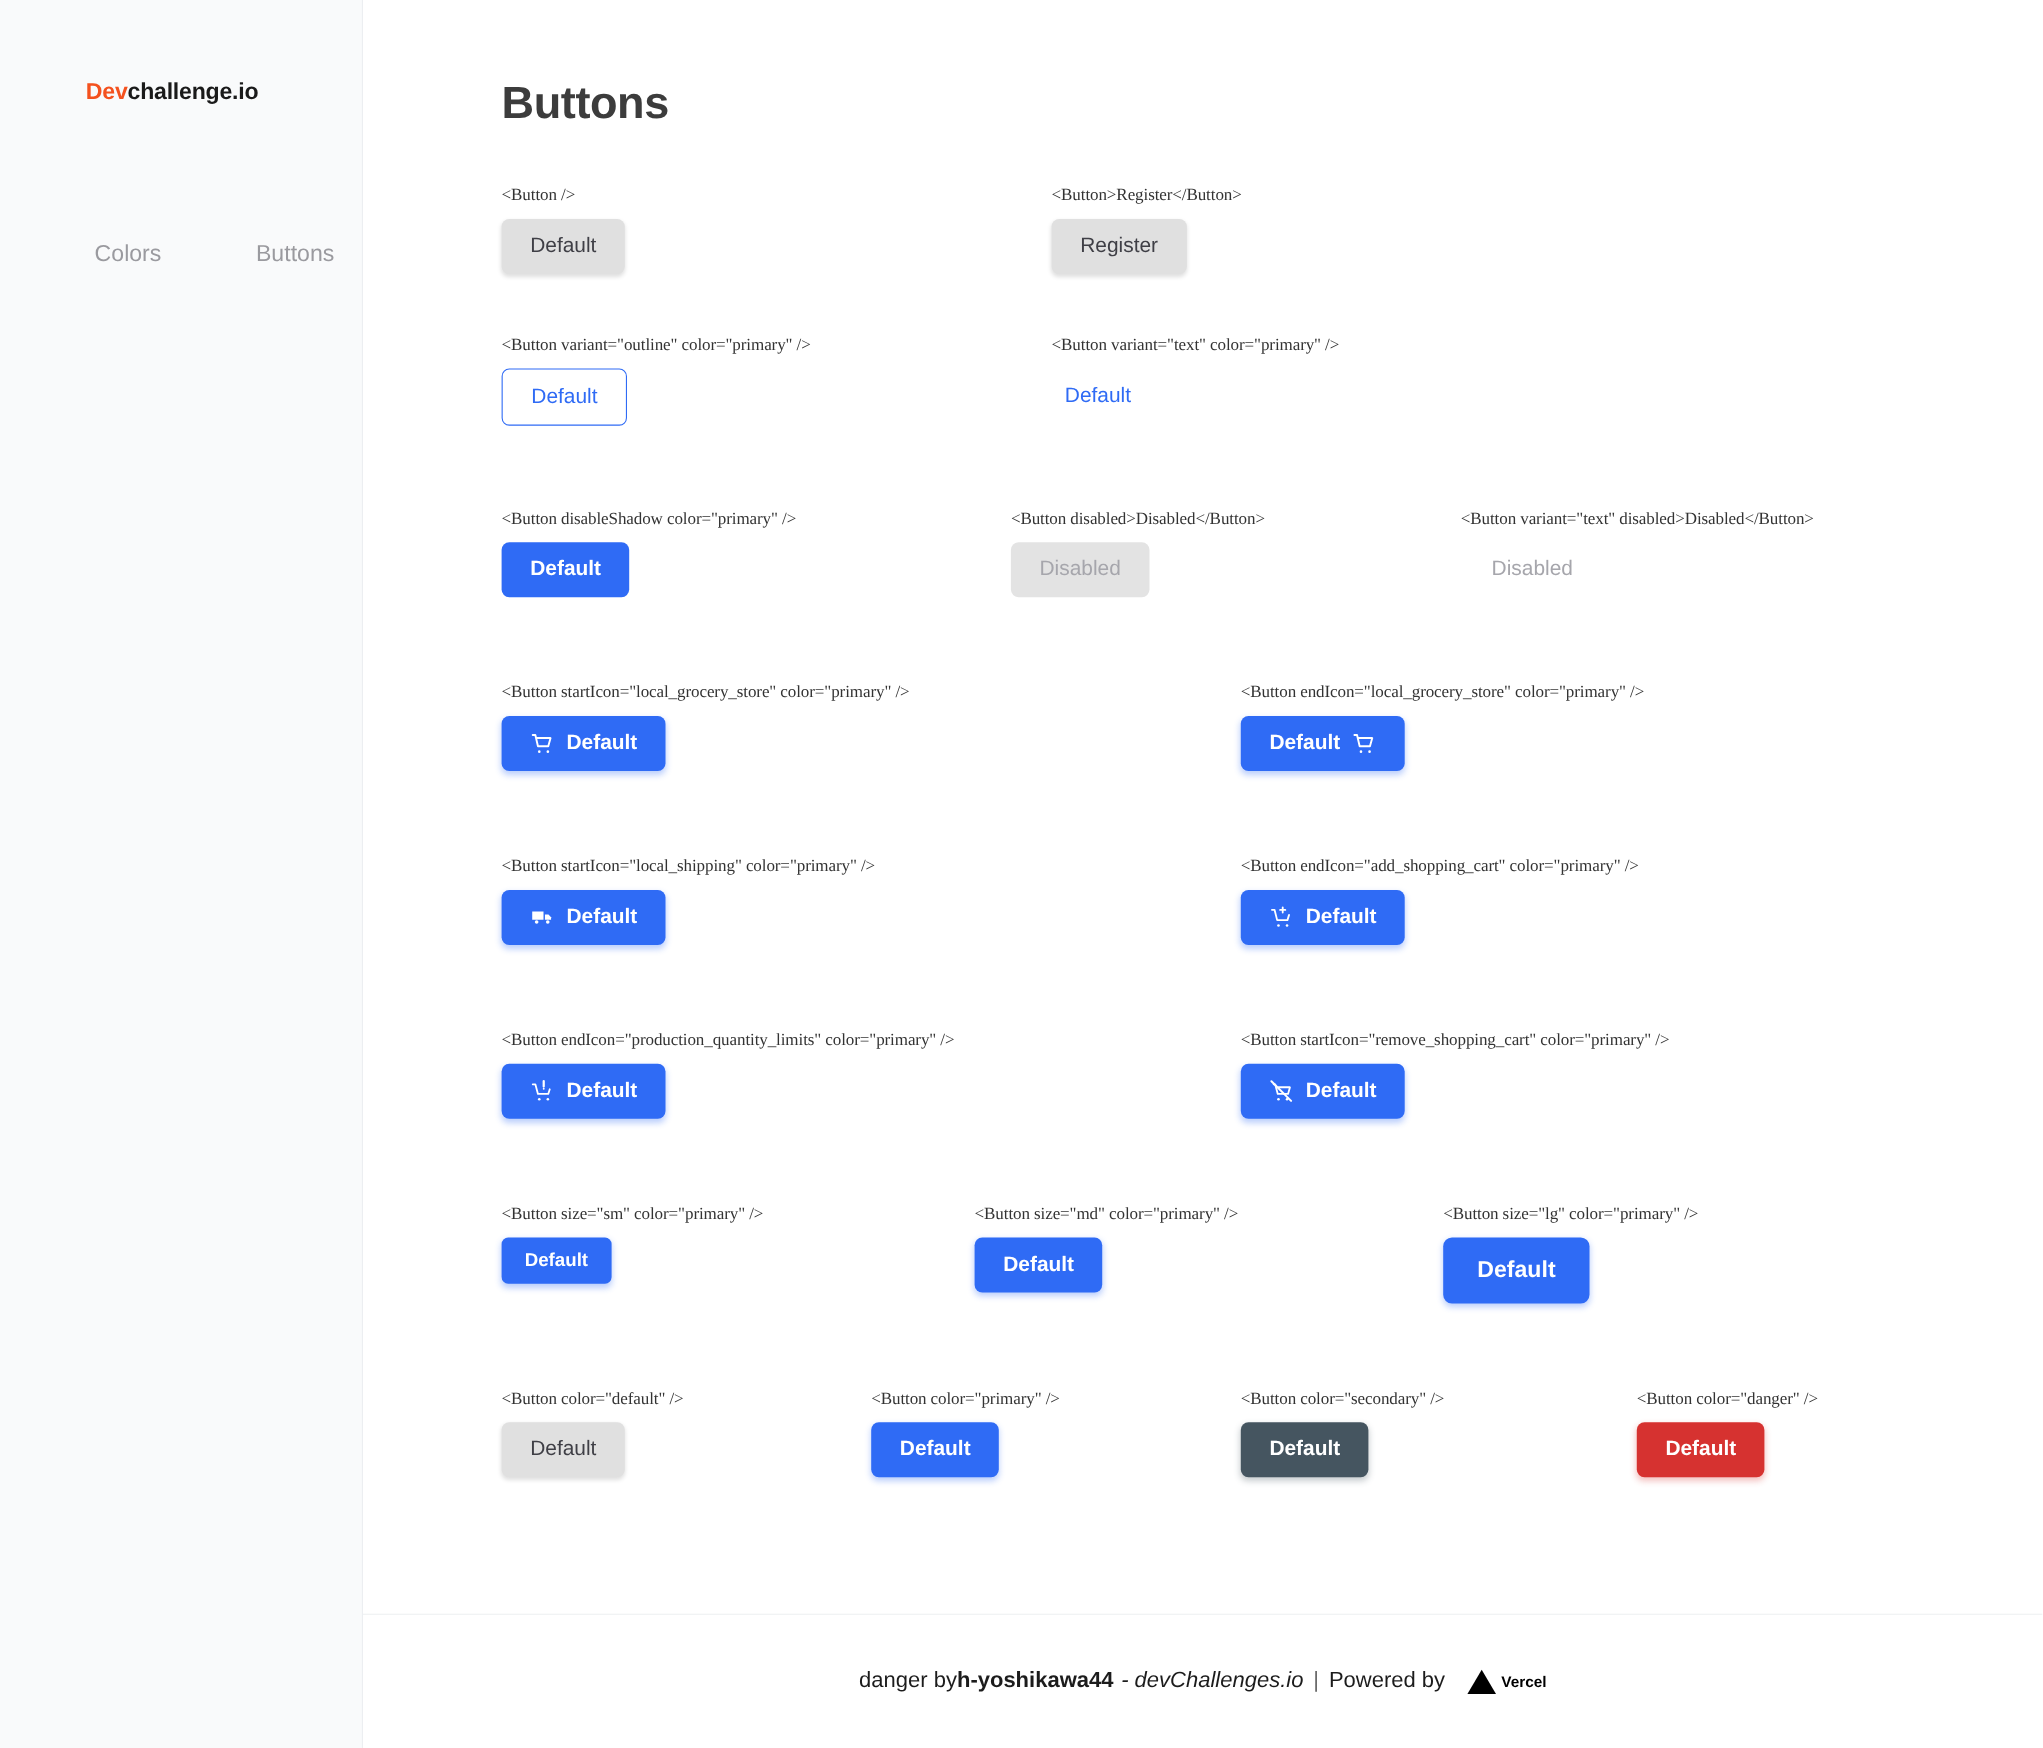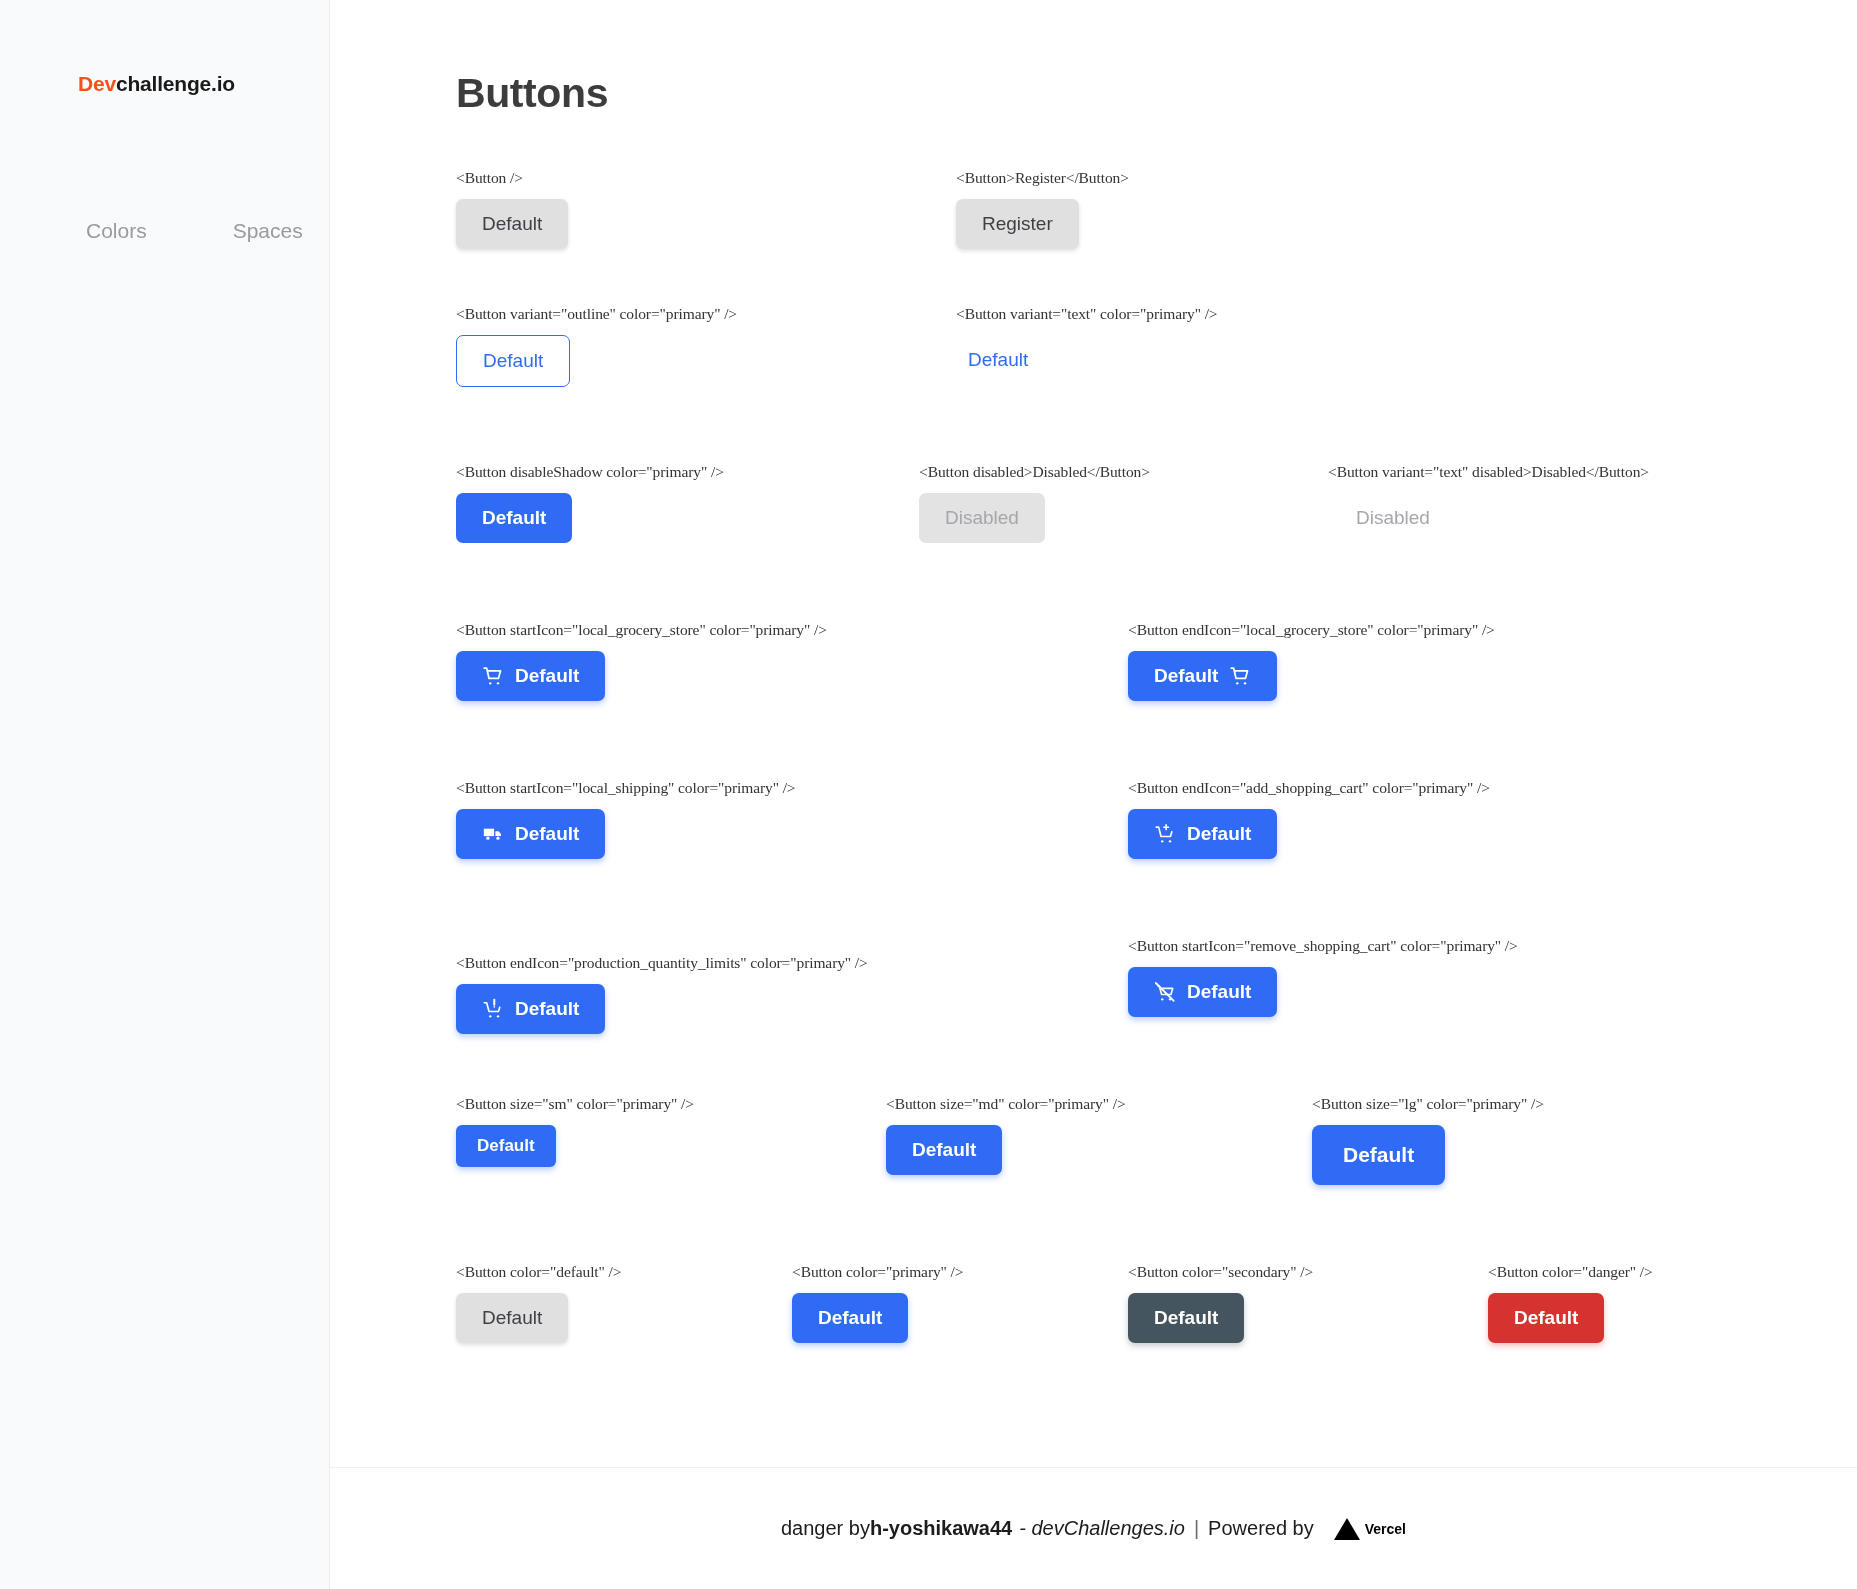--- a/index.html
+++ b/index.html
@@ -217,21 +217,20 @@
 
 <div class="app">
 
   <aside class="sidebar">
     <div class="logo">
       <span class="dev">Dev</span><span class="rest">challenge.io</span>
     </div>
 
     <nav class="nav">
       <div class="nav-item">Colors</div>
-      <div class="nav-item">Spaces</div>
       <div class="nav-item">Buttons</div>
       <div class="nav-item">Grid</div>
       <div class="nav-item active">Inputs</div>
     </nav>
   </aside>
 
   <main class="main">
     <div class="content">
 
       <h1 class="page-title">Buttons</h1>
@@ -327,21 +326,21 @@
                 <circle cx="17.5" cy="20" r="1.3" fill="currentColor" stroke="none"></circle>
                 <path d="M2.5 4.5h2.6l2.6 10.2h10.2l1.6-5.2"></path>
               </svg>
             </span>
             <span>Default</span>
           </button>
         </div>
       </div>
 
       <div class="row" style="height:158px;">
-        <div class="cell" style="left:0; top:17px;">
+        <div class="cell" style="left:0; top:0;">
           <div class="code">&lt;Button endIcon="production_quantity_limits" color="primary" /&gt;</div>
           <button class="btn btn-primary">
             <span class="ic">
               <svg viewBox="0 0 24 24" fill="none" stroke="currentColor" stroke-width="1.8" stroke-linecap="round" stroke-linejoin="round">
                 <path d="M13.4 2v5.4" stroke-width="2.2"></path>
                 <circle cx="13.4" cy="9.6" r="0.95" fill="currentColor" stroke="none"></circle>
                 <circle cx="9" cy="20" r="1.3" fill="currentColor" stroke="none"></circle>
                 <circle cx="17.5" cy="20" r="1.3" fill="currentColor" stroke="none"></circle>
                 <path d="M2.5 5.2h2.6l2.6 9.5h10.2l1.5-4.6"></path>
               </svg>

